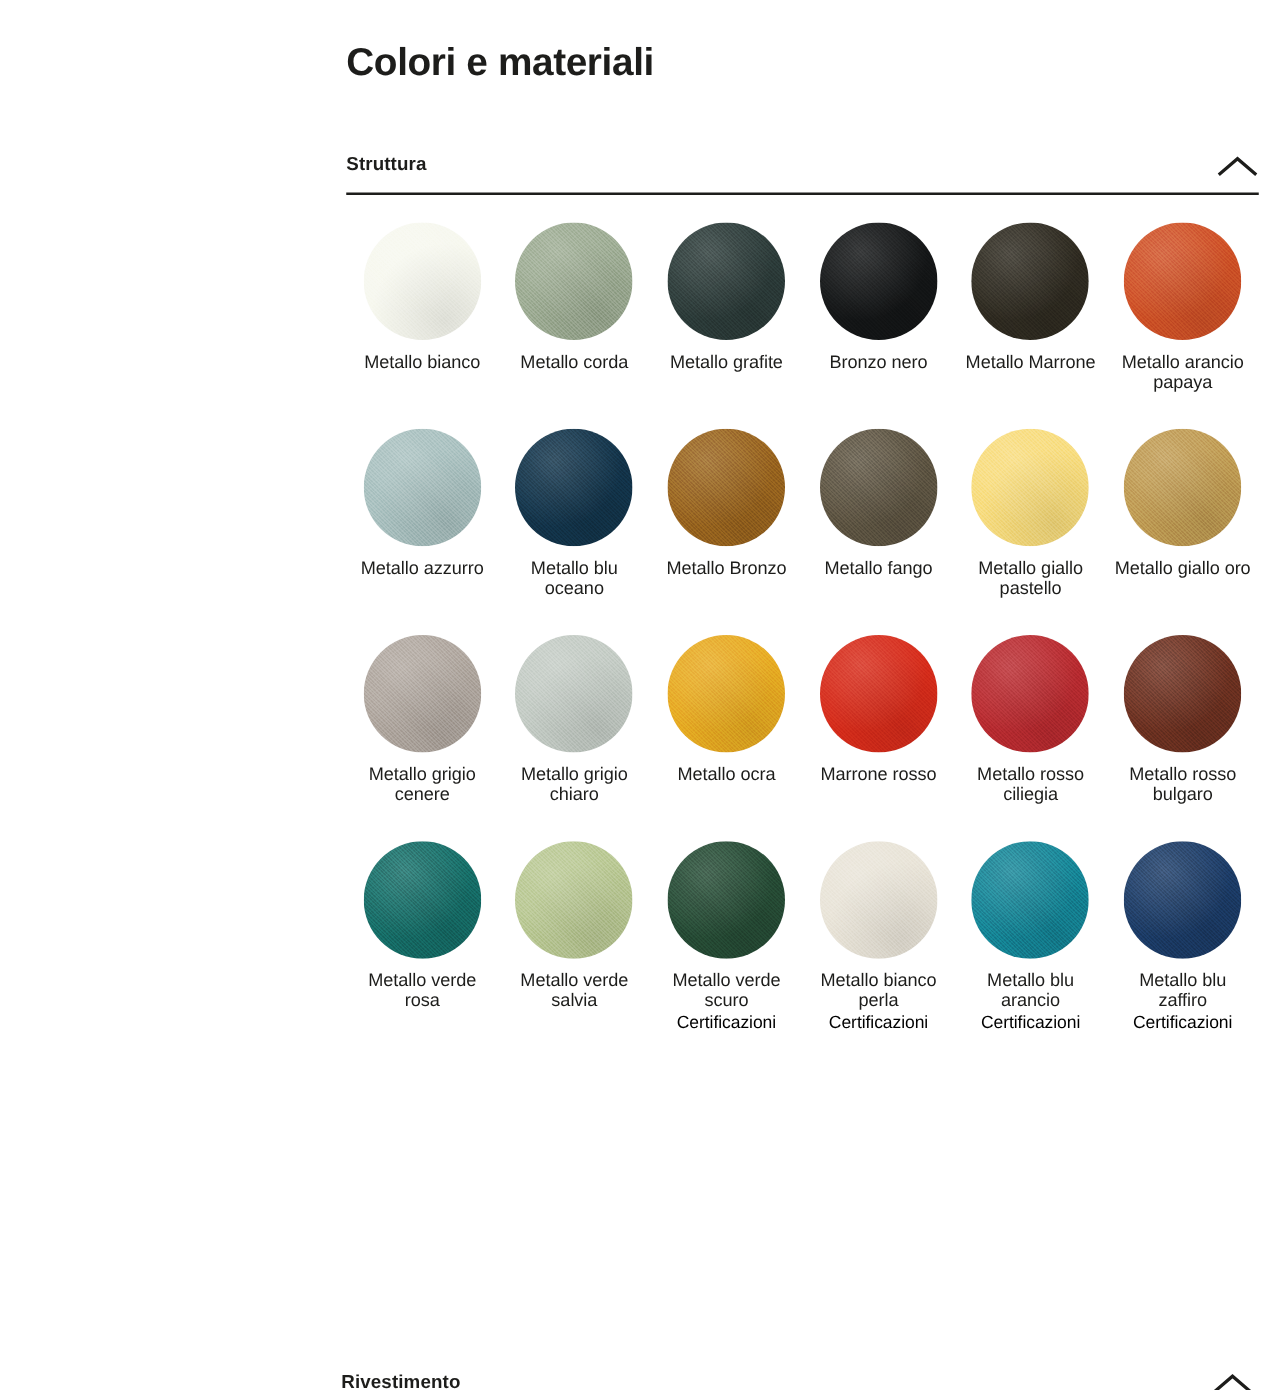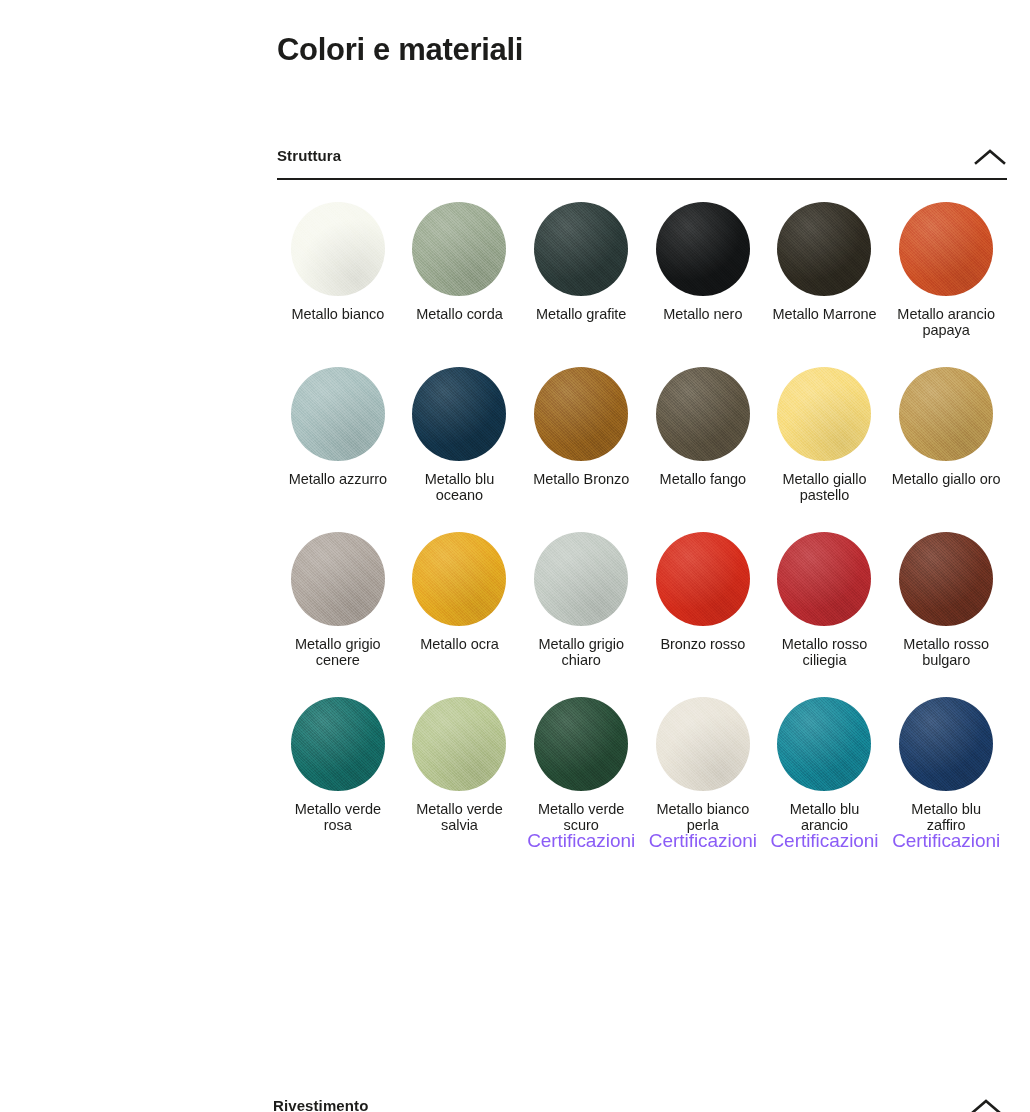--- a/index.html
+++ b/index.html
@@ -37,21 +37,21 @@
     padding-top: 30px;
     font-size: 31px;
     line-height: 40px;
     font-weight: 700;
     letter-spacing: -0.3px;
     color: #1d1d1b;
   }
 
   
   .section {
-    margin-top: 70px;
+    margin-top: 46px;
   }
   .section-header {
     position: relative;
     display: flex;
     align-items: center;
     justify-content: space-between;
     height: 38px;
     border-bottom: 2px solid #1d1d1b;
     cursor: pointer;
   }
@@ -122,24 +122,24 @@
     margin-top: 10px;
     font-size: 14.5px;
     line-height: 16px;
     text-align: center;
     color: #1d1d1b;
     max-width: 112px;
     letter-spacing: -0.05px;
   }
   .swatch-cert {
     margin-top: 0px;
-    font-size: 19px;
+    font-size: 14px;
     line-height: 16px;
     text-align: center;
-    color: #8b5cf6;
+    color: #000000;
     letter-spacing: -0.05px;
   }
 
   
   .section-next {
     position: absolute;
     left: 273px;
     top: 1090px;
     width: 730px;
   }
@@ -176,21 +176,21 @@
           <div class="swatch">
             <div class="swatch-dot" style="background-color: rgb(156, 171, 146);"></div>
             <div class="swatch-label">Metallo corda</div>
           </div>
           <div class="swatch">
             <div class="swatch-dot" style="background-color: rgb(43, 58, 56);"></div>
             <div class="swatch-label">Metallo grafite</div>
           </div>
           <div class="swatch">
             <div class="swatch-dot" style="background-color: rgb(19, 21, 22);"></div>
-            <div class="swatch-label">Metallo nero</div>
+            <div class="swatch-label">Bronzo nero</div>
           </div>
           <div class="swatch">
             <div class="swatch-dot" style="background-color: rgb(46, 42, 32);"></div>
             <div class="swatch-label">Metallo Marrone</div>
           </div>
           <div class="swatch">
             <div class="swatch-dot" style="background-color: rgb(207, 80, 38);"></div>
             <div class="swatch-label">Metallo arancio papaya</div>
           </div>
           <div class="swatch">
@@ -215,30 +215,30 @@
           </div>
           <div class="swatch">
             <div class="swatch-dot" style="background-color: rgb(191, 154, 82);"></div>
             <div class="swatch-label">Metallo giallo oro</div>
           </div>
           <div class="swatch">
             <div class="swatch-dot" style="background-color: rgb(176, 167, 159);"></div>
             <div class="swatch-label">Metallo grigio cenere</div>
           </div>
           <div class="swatch">
+            <div class="swatch-dot" style="background-color: rgb(195, 203, 196);"></div>
+            <div class="swatch-label">Metallo grigio chiaro</div>
+          </div>
+          <div class="swatch">
             <div class="swatch-dot" style="background-color: rgb(231, 169, 33);"></div>
             <div class="swatch-label">Metallo ocra</div>
           </div>
           <div class="swatch">
-            <div class="swatch-dot" style="background-color: rgb(195, 203, 196);"></div>
-            <div class="swatch-label">Metallo grigio chiaro</div>
-          </div>
-          <div class="swatch">
             <div class="swatch-dot" style="background-color: rgb(214, 43, 26);"></div>
-            <div class="swatch-label">Bronzo rosso</div>
+            <div class="swatch-label">Marrone rosso</div>
           </div>
           <div class="swatch">
             <div class="swatch-dot" style="background-color: rgb(184, 42, 47);"></div>
             <div class="swatch-label">Metallo rosso ciliegia</div>
           </div>
           <div class="swatch">
             <div class="swatch-dot" style="background-color: rgb(107, 48, 32);"></div>
             <div class="swatch-label">Metallo rosso bulgaro</div>
           </div>
           <div class="swatch">

